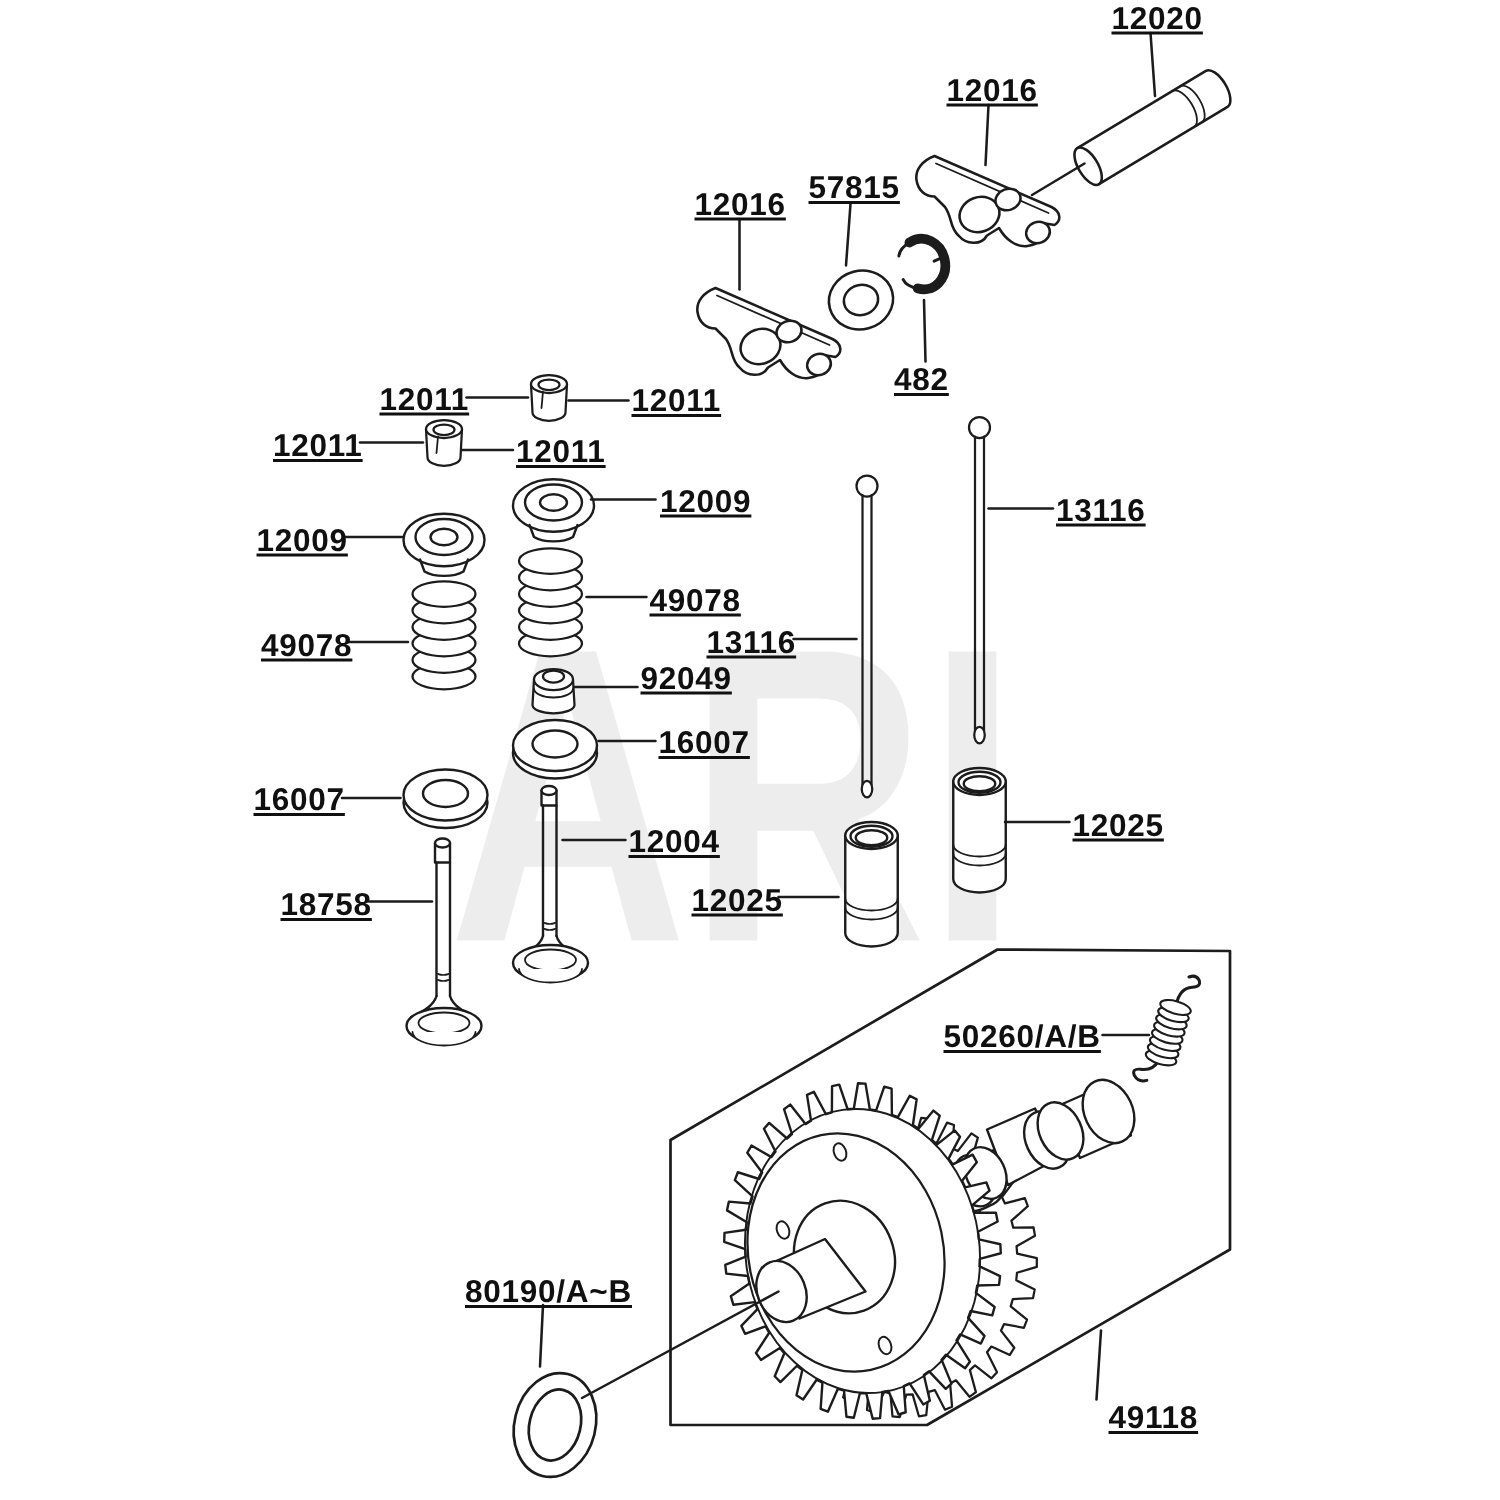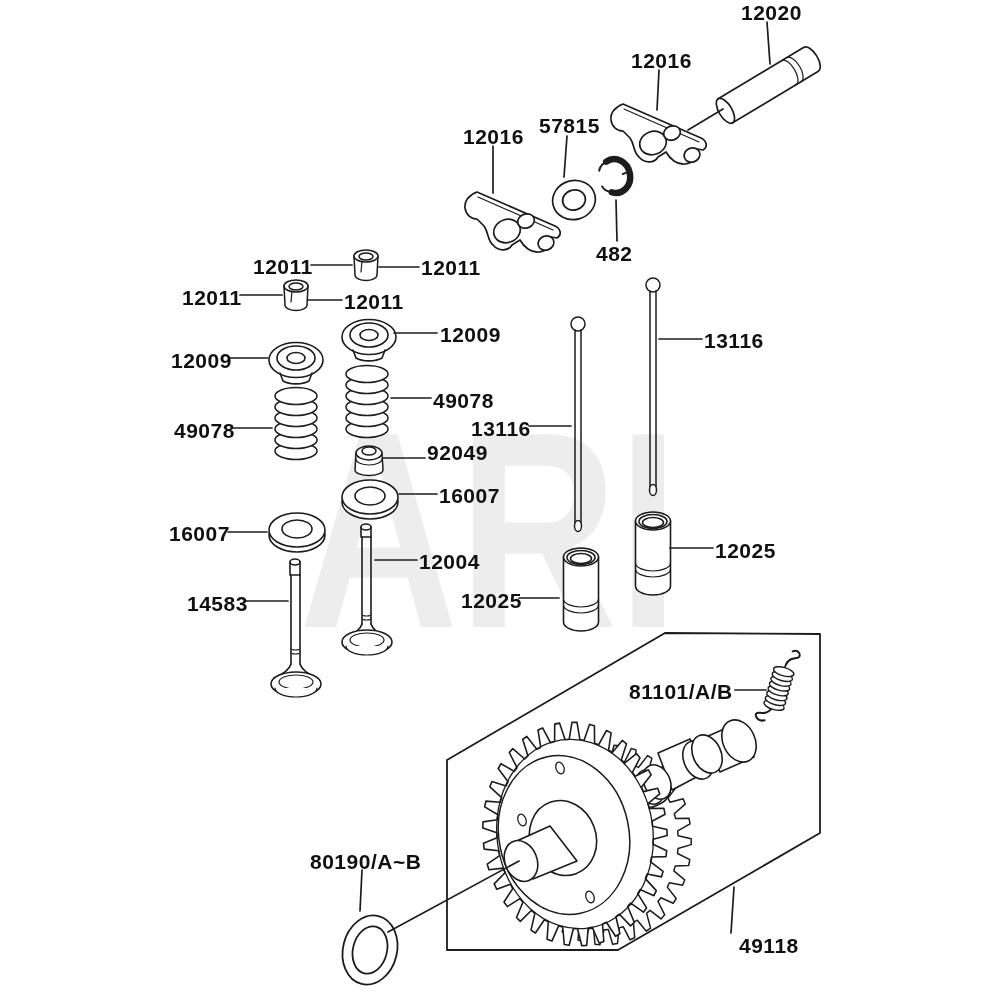--- a/index.html
+++ b/index.html
@@ -1,20 +1,20 @@
 <!DOCTYPE html>
 <html><head>
 <meta charset="utf-8">
 <style>
   html,body{margin:0;padding:0;background:#fff;}
   #canvas{position:relative;width:1000px;height:1000px;background:#fff;overflow:hidden;
           font-family:"Liberation Sans",sans-serif;}
   #art{position:absolute;left:0;top:0;}
   .lbl{position:absolute;font:bold 21px "Liberation Sans",sans-serif;letter-spacing:.5px;
-       color:#101010;white-space:nowrap;line-height:1;}
+       color:#101010;white-space:nowrap;line-height:1;text-decoration:underline;}
 </style>
 </head>
 <body>
 
 <div id="canvas">
 
 <svg id="art" width="1000" height="1000" viewBox="0 0 1000 1000">
 
   <text x="489" y="627" text-anchor="middle" font-family="Liberation Sans, sans-serif" font-weight="bold" font-size="280" fill="#ededed" textLength="380" lengthAdjust="spacingAndGlyphs">ARI</text>
 
@@ -226,19 +226,19 @@
 <div class="lbl" style="left:171px;top:350px">12009</div>
 <div class="lbl" style="left:704px;top:330px">13116</div>
 <div class="lbl" style="left:433px;top:390px">49078</div>
 <div class="lbl" style="left:174px;top:420px">49078</div>
 <div class="lbl" style="left:471px;top:418px">13116</div>
 <div class="lbl" style="left:427px;top:442px">92049</div>
 <div class="lbl" style="left:439px;top:485px">16007</div>
 <div class="lbl" style="left:169px;top:523px">16007</div>
 <div class="lbl" style="left:419px;top:551px">12004</div>
 <div class="lbl" style="left:461px;top:590px">12025</div>
-<div class="lbl" style="left:187px;top:593px">14583</div>
+<div class="lbl" style="left:187px;top:593px">18758</div>
 <div class="lbl" style="left:715px;top:540px">12025</div>
-<div class="lbl" style="left:629px;top:681px">81101/A/B</div>
+<div class="lbl" style="left:629px;top:681px">50260/A/B</div>
 <div class="lbl" style="left:310px;top:851px">80190/A~B</div>
 <div class="lbl" style="left:739px;top:935px">49118</div>
 
 </div>
 
 </body></html>

